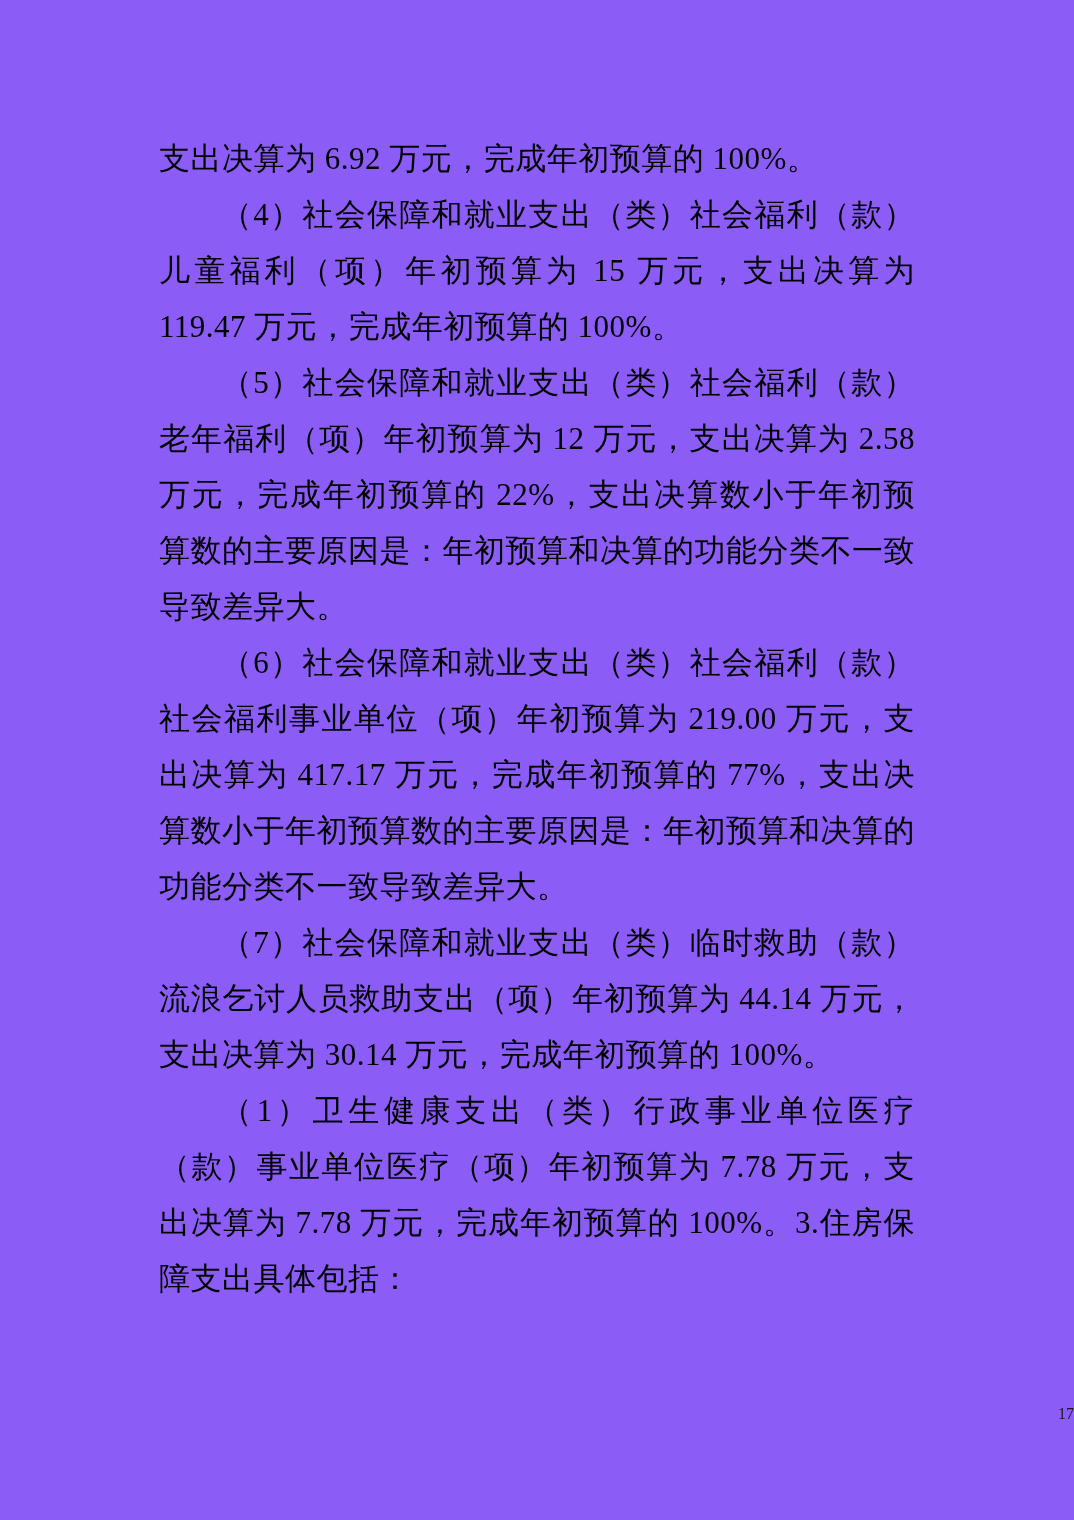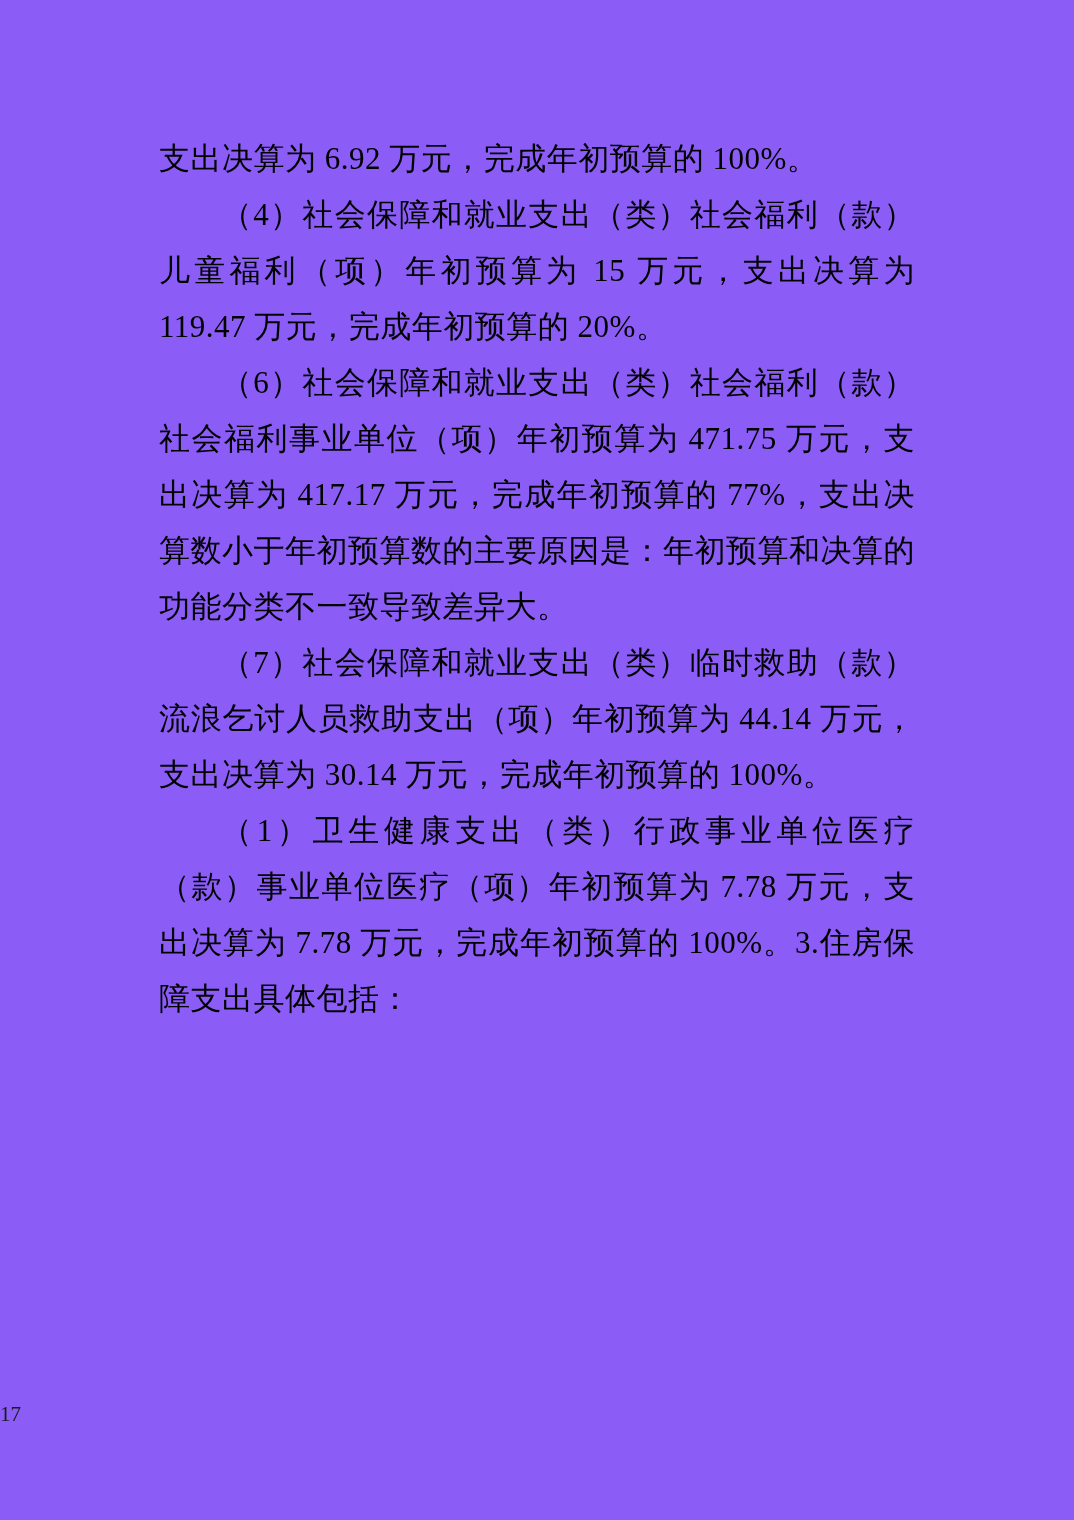--- a/index.html
+++ b/index.html
@@ -37,32 +37,33 @@
   }
   .para.bold-heading {
     font-weight: 700;
     font-family: "Liberation Sans", "DejaVu Sans", sans-serif;
   }
   .page-footer {
     position: absolute;
     left: 0;
     top: 1400px;
     width: 100%;
-    text-align: left;
-    font-size: 21px;
+    text-align: right;
+    font-size: 16px;
     line-height: 28px;
     color: #1a1a1a;
   }
 </style>
 </head>
 <body>
 
 <div class="page">
   <div class="text-block">
     <p class="para no-indent">支出决算为 6.92 万元，完成年初预算的 100%。</p>
-    <p class="para">（4）社会保障和就业支出（类）社会福利（款）儿童福利（项）年初预算为 15 万元，支出决算为 119.47 万元，完成年初预算的 20%。</p>
-    <p class="para">（6）社会保障和就业支出（类）社会福利（款）社会福利事业单位（项）年初预算为 471.75 万元，支出决算为 417.17 万元，完成年初预算的 77%，支出决算数小于年初预算数的主要原因是：年初预算和决算的功能分类不一致导致差异大。</p>
+    <p class="para">（4）社会保障和就业支出（类）社会福利（款）儿童福利（项）年初预算为 15 万元，支出决算为 119.47 万元，完成年初预算的 100%。</p>
+    <p class="para">（5）社会保障和就业支出（类）社会福利（款）老年福利（项）年初预算为 12 万元，支出决算为 2.58 万元，完成年初预算的 22%，支出决算数小于年初预算数的主要原因是：年初预算和决算的功能分类不一致导致差异大。</p>
+    <p class="para">（6）社会保障和就业支出（类）社会福利（款）社会福利事业单位（项）年初预算为 219.00 万元，支出决算为 417.17 万元，完成年初预算的 77%，支出决算数小于年初预算数的主要原因是：年初预算和决算的功能分类不一致导致差异大。</p>
     <p class="para">（7）社会保障和就业支出（类）临时救助（款）流浪乞讨人员救助支出（项）年初预算为 44.14 万元，支出决算为 30.14 万元，完成年初预算的 100%。</p>
     <p class="para">（1）卫生健康支出（类）行政事业单位医疗（款）事业单位医疗（项）年初预算为 7.78 万元，支出决算为 7.78 万元，完成年初预算的 100%。3.住房保障支出具体包括：</p>
   </div>
 
   <div class="page-footer">17</div>
 </div>
 
 </body></html>

